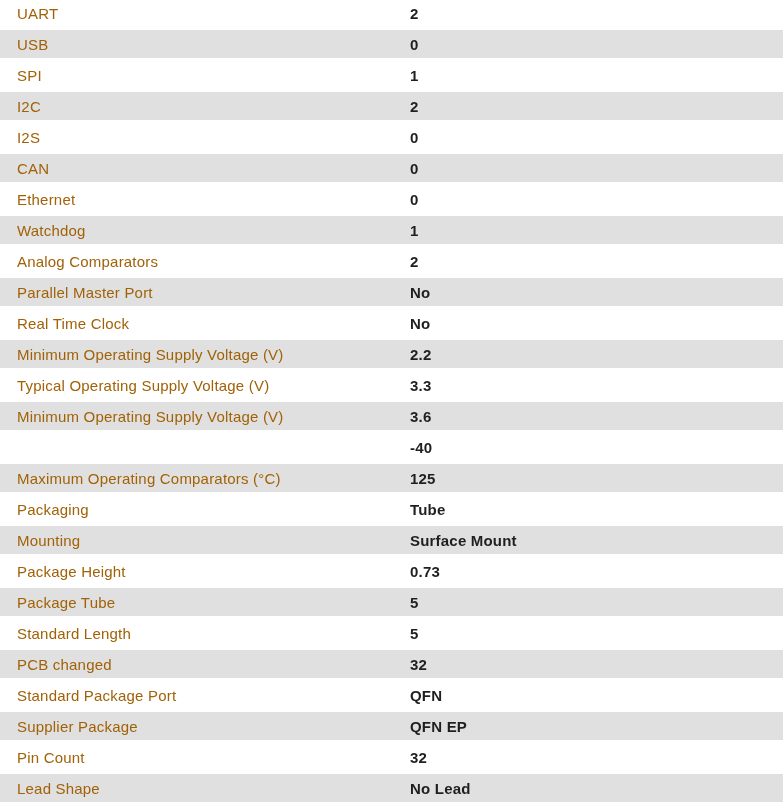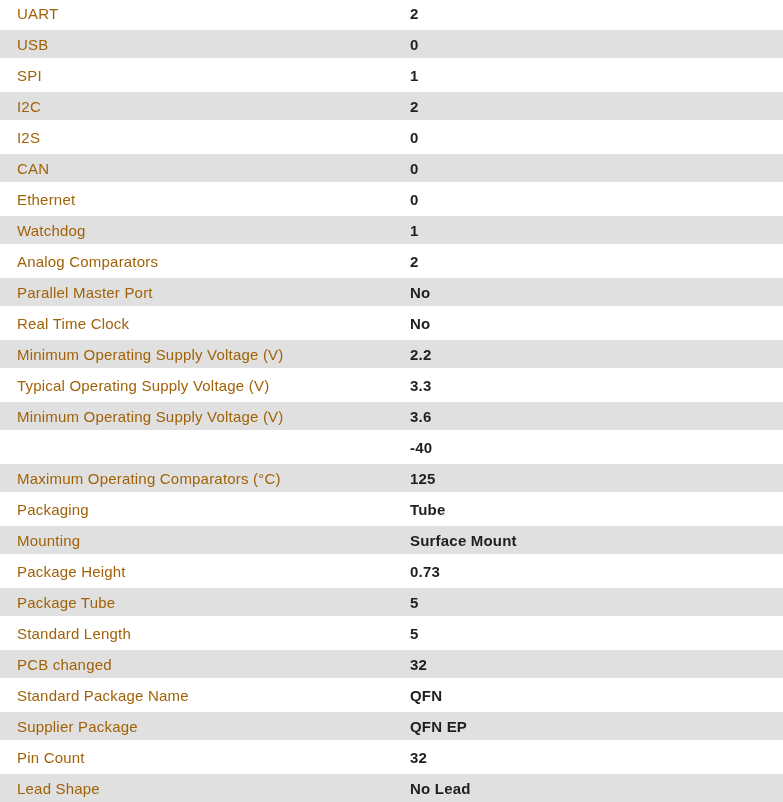--- a/index.html
+++ b/index.html
@@ -155,21 +155,21 @@
     <span class="spec-label">Standard Length</span>
     <span class="spec-value">5</span>
   </div>
 
   <div class="spec-row alt">
     <span class="spec-label">PCB changed</span>
     <span class="spec-value">32</span>
   </div>
 
   <div class="spec-row">
-    <span class="spec-label">Standard Package Name</span>
+    <span class="spec-label">Standard Package Port</span>
     <span class="spec-value">QFN</span>
   </div>
 
   <div class="spec-row alt">
     <span class="spec-label">Supplier Package</span>
     <span class="spec-value">QFN EP</span>
   </div>
 
   <div class="spec-row">
     <span class="spec-label">Pin Count</span>

